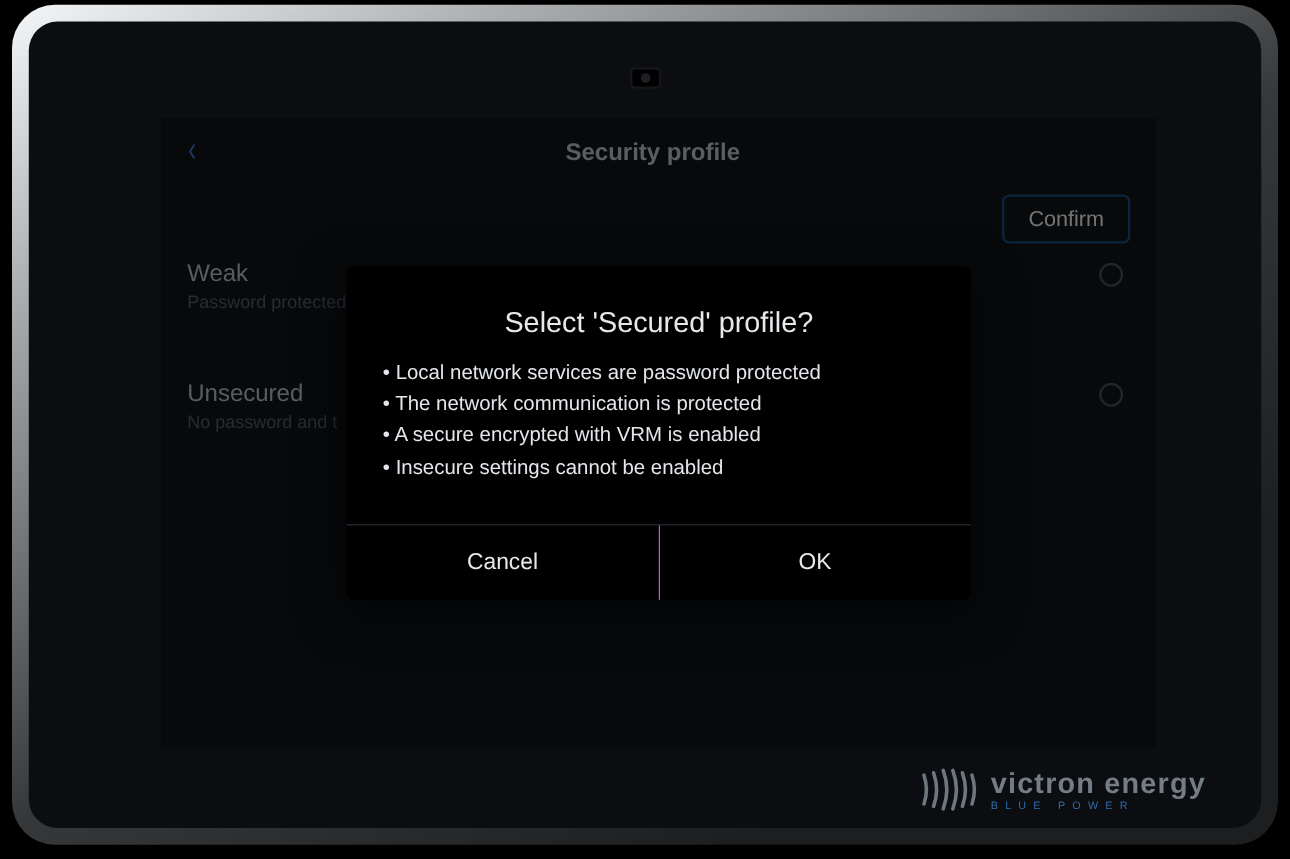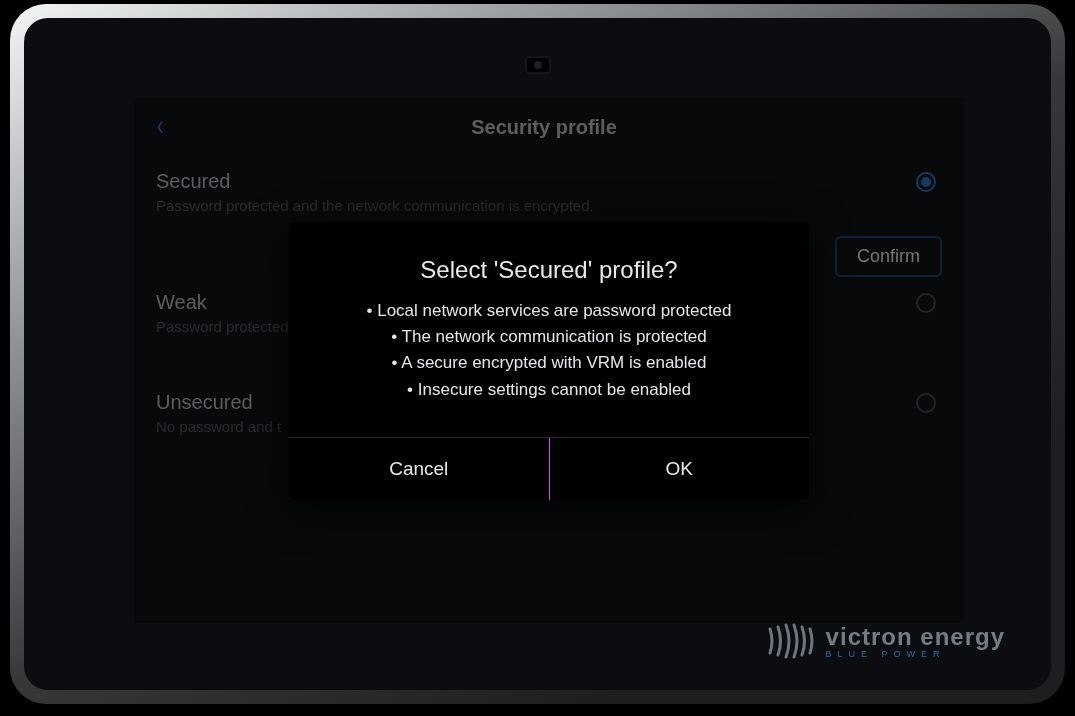--- a/index.html
+++ b/index.html
@@ -120,21 +120,21 @@
     color:#e6e9ec;
     z-index:10;
   }
   .dlg-title{
     text-align:center;
     font-size:24px;
     padding:34px 20px 14px 20px;
     font-weight:400;
   }
   .dlg-body{
-    text-align:center;
+    text-align:left;
     font-size:17px;
     line-height:1.55;
     padding:0 30px 34px 30px;
     color:#e3e6ea;
   }
   .dlg-actions{
     display:flex;
     border-top:1px solid #2a2e34;
   }
   .dlg-btn{
@@ -143,21 +143,21 @@
     padding:20px 0;
     font-size:19px;
     color:#e6e9ec;
     background:transparent;
     border:none;
   }
   .dlg-btn + .dlg-btn{ border-left:1px solid #d946ef; }
   
   .brand{
     position:absolute;
-    right:46px; bottom:29px;
+    right:46px; bottom:12px;
     display:flex; align-items:center;
     color:#6e767e;
     gap:12px;
   }
   .brand-mark svg{ display:block; }
   .brand-text .line1{
     font-size:24px; font-weight:600;
     letter-spacing:1px; color:#747c84;
   }
   .brand-text .line2{
@@ -173,25 +173,20 @@
   <div class="device-inner">
     <div class="camera-notch"></div>
 
     <div class="screen">
 
       <div class="hdr">
         <div class="back-chevron">‹</div>
         <div class="hdr-title">Security profile</div>
       </div>
 
-      <div class="option">
-        <div class="opt-title">Secured</div>
-        <div class="opt-desc">Password protected and the network communication is encrypted.</div>
-        <div class="radio selected"></div>
-      </div>
 
       <div class="confirm-row">
         <button class="confirm-btn">Confirm</button>
       </div>
 
       <div class="option">
         <div class="opt-title">Weak</div>
         <div class="opt-desc">Password protected</div>
         <div class="radio"></div>
       </div>

